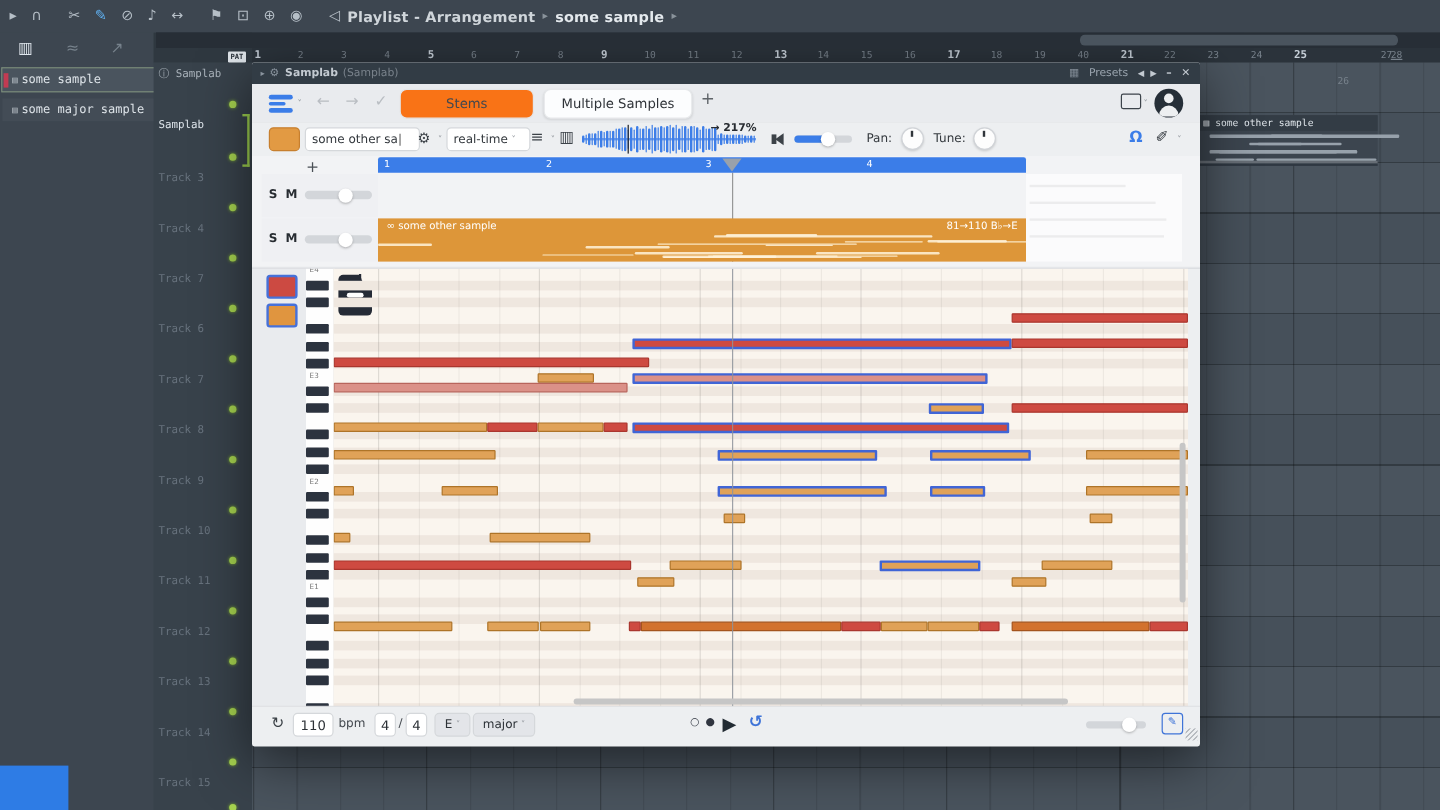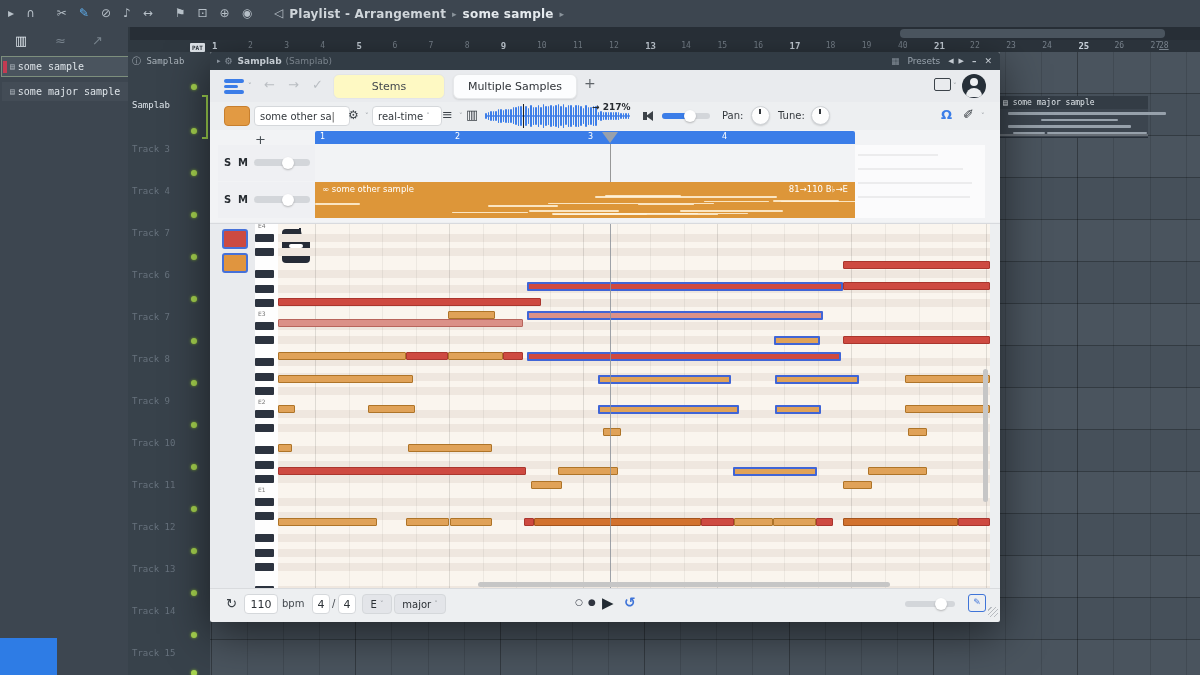--- a/index.html
+++ b/index.html
@@ -49,21 +49,21 @@
   
   #plugin{left:210px;top:52px;width:790px;height:570px;background:#edeff1;z-index:5;
           border-radius:2px;box-shadow:0 12px 45px rgba(0,0,0,.55);}
   #ptitle{left:0;top:0;width:790px;height:18px;background:#323c45;display:flex;align-items:center;border-radius:2px 2px 0 0;}
   .ptt{font-size:9px;}
   #pnav{left:0;top:18px;width:790px;height:32px;background:#e9ebee;border-bottom:1px solid #d9dbde;}
   .hbar{position:absolute;height:3.5px;border-radius:2px;background:#3b7de8;}
   .navic{position:absolute;top:7px;font-size:13px;color:#b9bdc2;}
   .tab{position:absolute;top:4px;height:23px;border-radius:6px;font-size:11px;color:#43484e;
        display:flex;align-items:center;justify-content:center;}
-  .tab.idle{background:#fef9c3;border:1px solid #e3e5e8;}
+  .tab.idle{background:#f97316;border:1px solid #e3e5e8;}
   .tab.active{background:#fcfdfe;border:1px solid #e6e8ea;box-shadow:0 1px 2px rgba(0,0,0,.10);color:#2f3338;}
   .avatar{position:absolute;width:24px;height:24px;border-radius:50%;background:#262f38;overflow:hidden;}
   .avhead{position:absolute;left:8px;top:4px;width:8px;height:8px;border-radius:50%;background:#edeff1;}
   .avbody{position:absolute;left:4px;top:14px;width:16px;height:9px;border-radius:8px 8px 0 0;background:#edeff1;}
   #ptool{left:0;top:50px;width:790px;height:28px;background:#edeff1;}
   .wbox{position:absolute;background:#fff;border:1px solid #d5d8db;border-radius:4px;font-size:10px;color:#33383d;
         display:flex;align-items:center;padding:0 5px;height:18px;}
   .gick{position:absolute;font-size:12px;color:#3c4248;}
   .chev{font-size:7px;color:#8d9298;margin-left:3px;}
   .knob{position:absolute;width:17px;height:17px;border-radius:50%;background:#fdfdfd;border:1px solid #d0d3d7;
@@ -219,28 +219,28 @@
       <div class="rnum" style="left: 543.5px;">16</div>
       <div class="rnum big" style="left: 579.6px;">17</div>
       <div class="rnum" style="left: 615.7px;">18</div>
       <div class="rnum" style="left: 651.8px;">19</div>
       <div class="rnum" style="left: 687.9px;">40</div>
       <div class="rnum big" style="left: 724px;">21</div>
       <div class="rnum" style="left: 760.1px;">22</div>
       <div class="rnum" style="left: 796.2px;">23</div>
       <div class="rnum" style="left: 832.3px;">24</div>
       <div class="rnum big" style="left: 868.4px;">25</div>
-      <div class="rnum" style="left: 904.5px;">26</div>
+      <div class="rnum" style="left: 904.5px; margin-top: 22px;">26</div>
       <div class="rnum" style="left: 940.6px;">27</div>
       <div class="rnum" style="left: 949px; text-decoration: underline;">28</div>
     </div>
 
   <div class="abs" id="playlist">
       <div class="arrclip" style="top: 44px; height: 41px;">
-        <div class="arrhead">▤ some major sample</div>
+        <div class="arrhead">▤ some other sample</div>
         <div style="position: absolute; left: 8.31961px; top: 16px; width: 94px; height: 2.5px; background: rgb(151, 161, 171); border-radius: 1px;"></div>
         <div style="position: absolute; left: 59.4408px; top: 16px; width: 106.91px; height: 2.5px; background: rgb(151, 161, 171); border-radius: 1px;"></div>
         <div style="position: absolute; left: 48.4734px; top: 22.5px; width: 36.0527px; height: 2.5px; background: rgb(151, 161, 171); border-radius: 1px;"></div>
         <div style="position: absolute; left: 41.0871px; top: 22.5px; width: 77.1161px; height: 2.5px; background: rgb(151, 161, 171); border-radius: 1px;"></div>
         <div style="position: absolute; left: 16.2339px; top: 29px; width: 114.77px; height: 2.5px; background: rgb(151, 161, 171); border-radius: 1px;"></div>
         <div style="position: absolute; left: 8.13479px; top: 29px; width: 106.26px; height: 2.5px; background: rgb(151, 161, 171); border-radius: 1px;"></div>
         <div style="position: absolute; left: 12.7807px; top: 35.5px; width: 32.5845px; height: 2.5px; background: rgb(151, 161, 171); border-radius: 1px;"></div>
         <div style="position: absolute; left: 46.9893px; top: 35.5px; width: 100.185px; height: 2.5px; background: rgb(151, 161, 171); border-radius: 1px;"></div>
         <div style="position: absolute; left: 0px; bottom: 1px; width: 100%; height: 2px; background: rgba(255, 255, 255, 0.22);"></div>
       </div>

